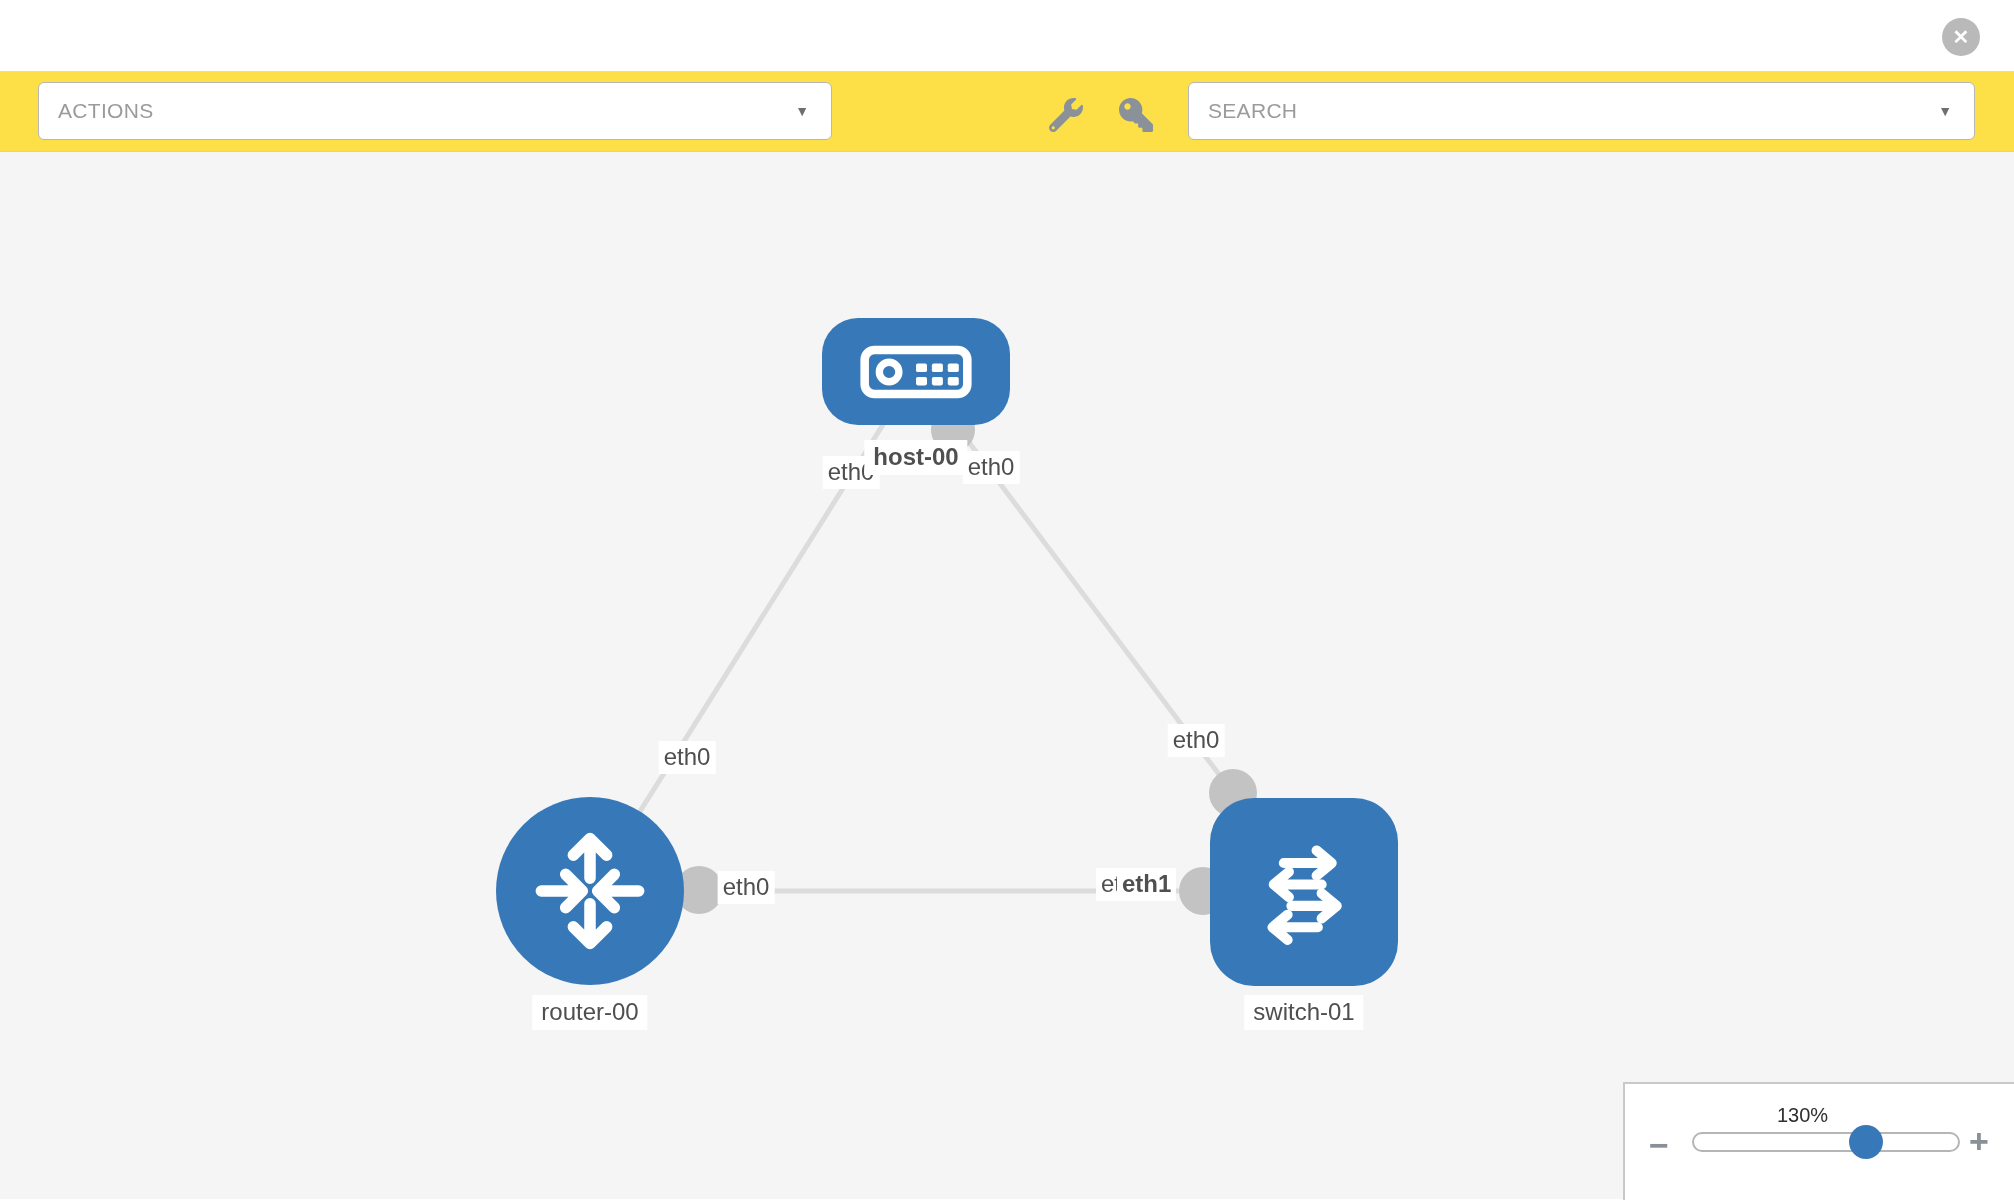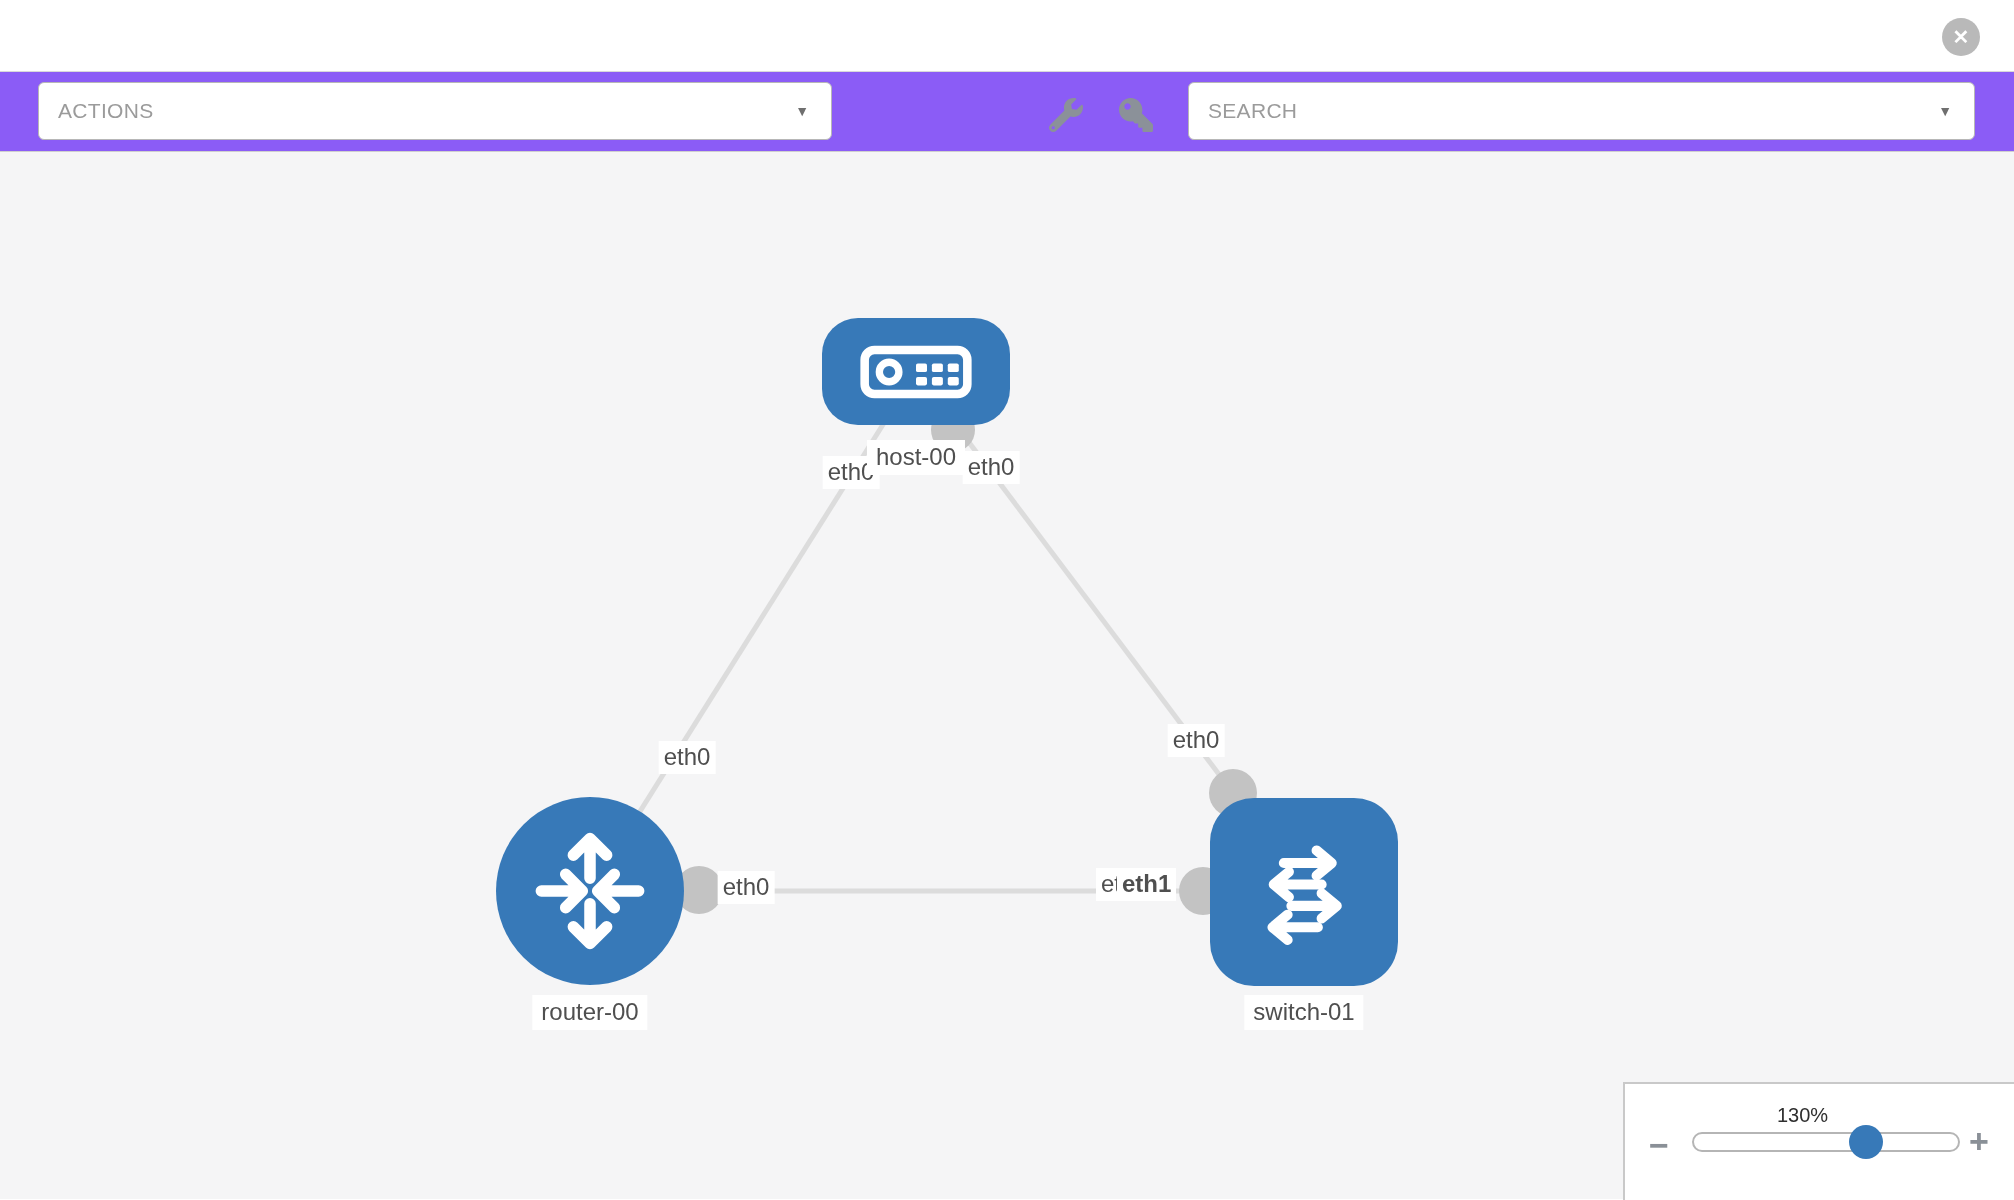--- a/index.html
+++ b/index.html
@@ -8,21 +8,21 @@
 
   
   .header { position:relative; width:100%; height:71px; background:#fff; }
   .page-title { position:absolute; left:40px; top:50%; transform:translateY(-50%);
                 font-size:25px; font-weight:bold; color:#4a4a4a; letter-spacing:.2px; }
   .close-btn { position:absolute; left:1942px; top:18px; width:38px; height:38px;
                border-radius:50%; background:#b9b9b9; border:none; cursor:pointer;
                color:#fff; font-size:20px; font-weight:bold; line-height:38px; text-align:center; }
 
   
-  .toolbar { position:relative; width:100%; height:81px; background:#8b5cf6;
+  .toolbar { position:relative; width:100%; height:81px; background:#fde047;
              border-top:1px solid #d9d9d9; border-bottom:1px solid #cfcfcf; }
   .select-box { position:absolute; top:10px; height:58px; background:#fff;
                 border:1px solid #b7b7b7; border-radius:6px; cursor:pointer; }
   .select-box.actions { left:38px;  width:794px; }
   .select-box.search  { left:1188px; width:787px;padding-left:36px; }
   .select-label { position:absolute; left:19px; top:50%; transform:translateY(-50%);
                   font-size:21px; color:#9b9b9b; letter-spacing:.3px; }
   .caret { position:absolute; right:22px; top:50%; transform:translateY(-50%);
            font-size:14px; color:#6f6f6f; }
   .icon-btn { position:absolute; top:24px; width:40px; height:40px; background:none;
@@ -43,21 +43,21 @@
   .node.router { left:496px;  top:645px; width:188px; height:188px; border-radius:50%; }
   .node.switch { left:1210px; top:646px; width:188px; height:188px; border-radius:44px; }
 
   .chip { position:absolute; z-index:3; background:#fff; color:#4f4f4f;
           font-size:24px; line-height:1.2; padding:2px 5px; white-space:nowrap; }
   .chip.centered { transform:translateX(-50%); }
   .chip.node-label { font-size:24px; padding:3px 9px; z-index:5; }
   .chip.under { z-index:3; }
   .chip.over  { z-index:4;font-weight:bold; }
 
-  .lbl-host      { left:916px;  top:288px; }
+  .lbl-host      { left:916px;  top:288px;font-weight:bold; }
   .lbl-router    { left:590px;  top:843px; }
   .lbl-switch    { left:1304px; top:843px; }
   .eth-host-left   { left:851px;  top:304px; }
   .eth-host-right  { left:991px;  top:299px; }
   .eth-l1-router   { left:687px;  top:589px; }
   .eth-l2-switch   { left:1196px; top:572px; }
   .eth-l3-router   { left:746px;  top:719px; }
   .eth-l3-sw-under { left:1096px; top:716px; }
   .eth-l3-sw-over  { left:1117px; top:716px; }
 

